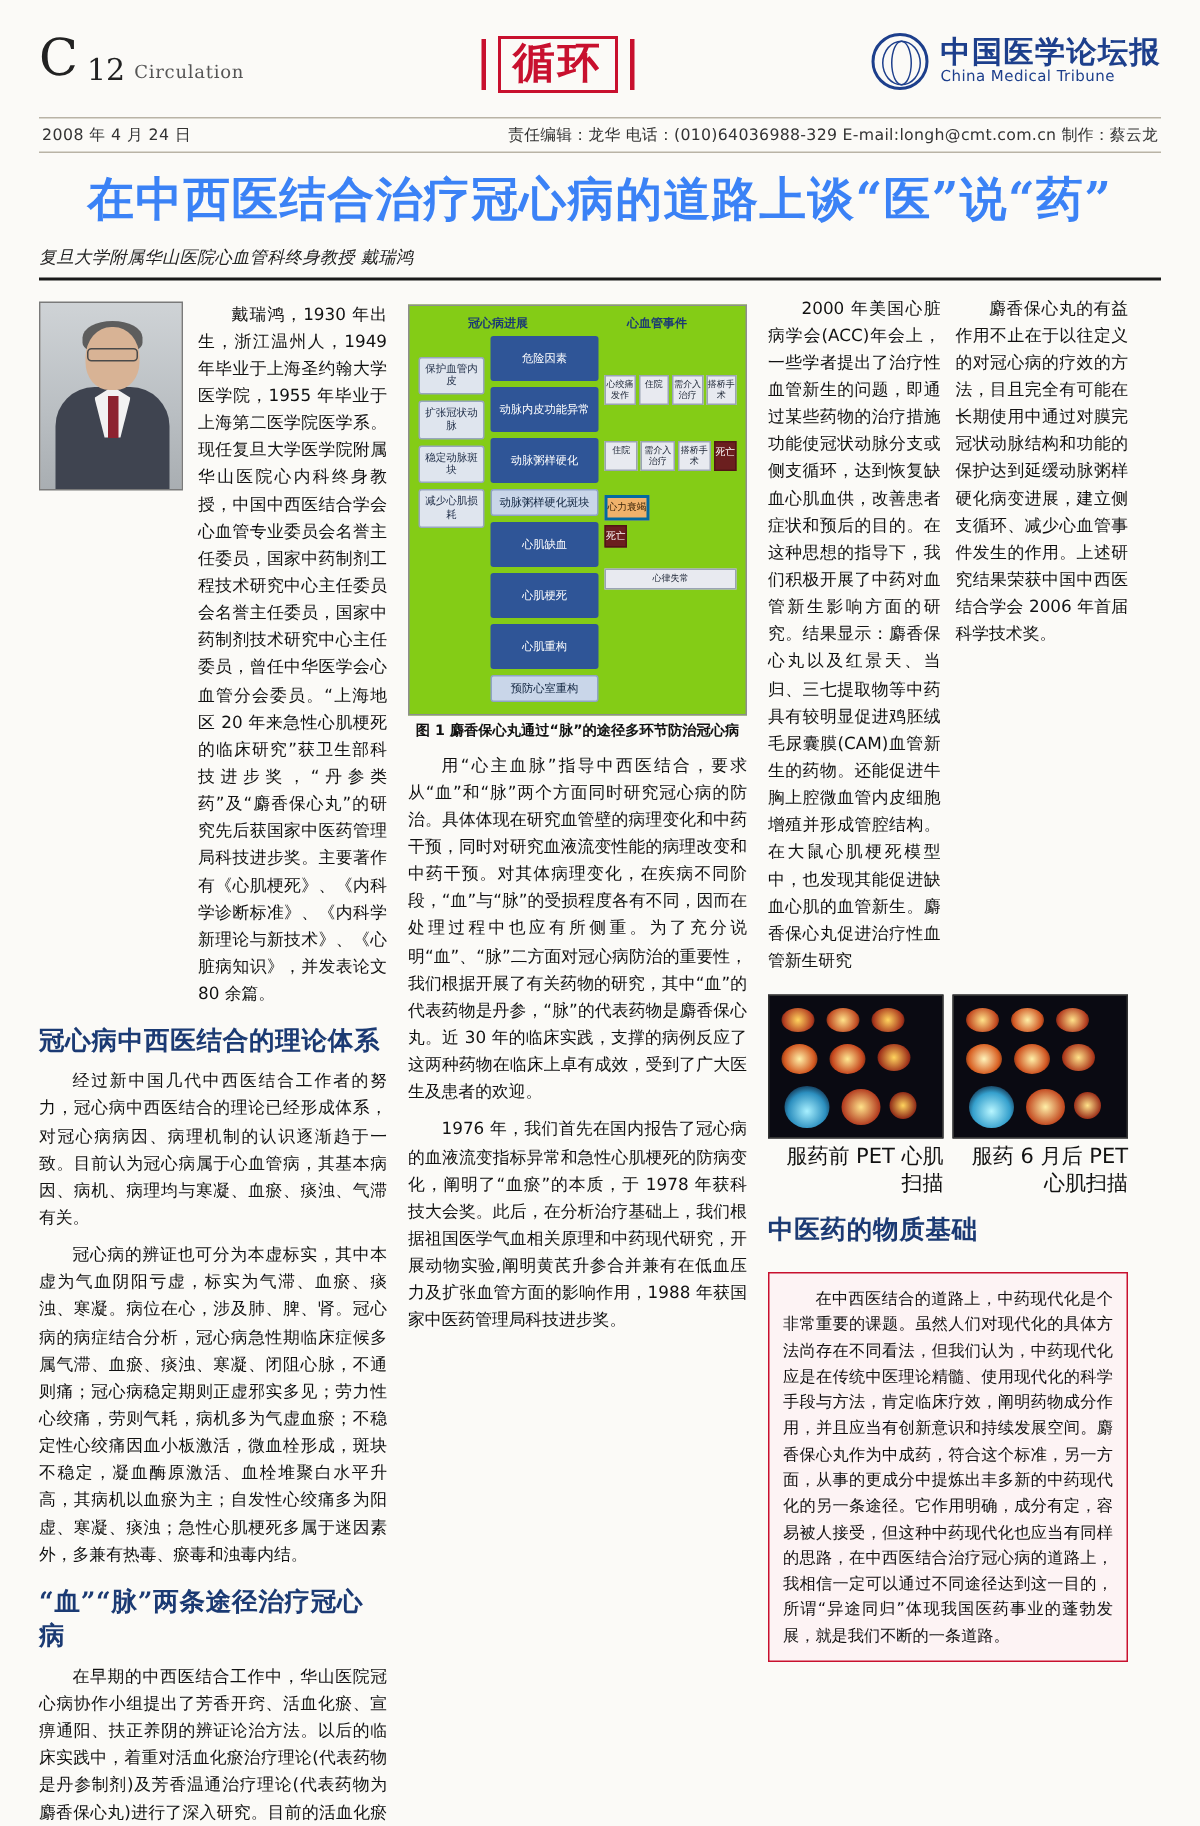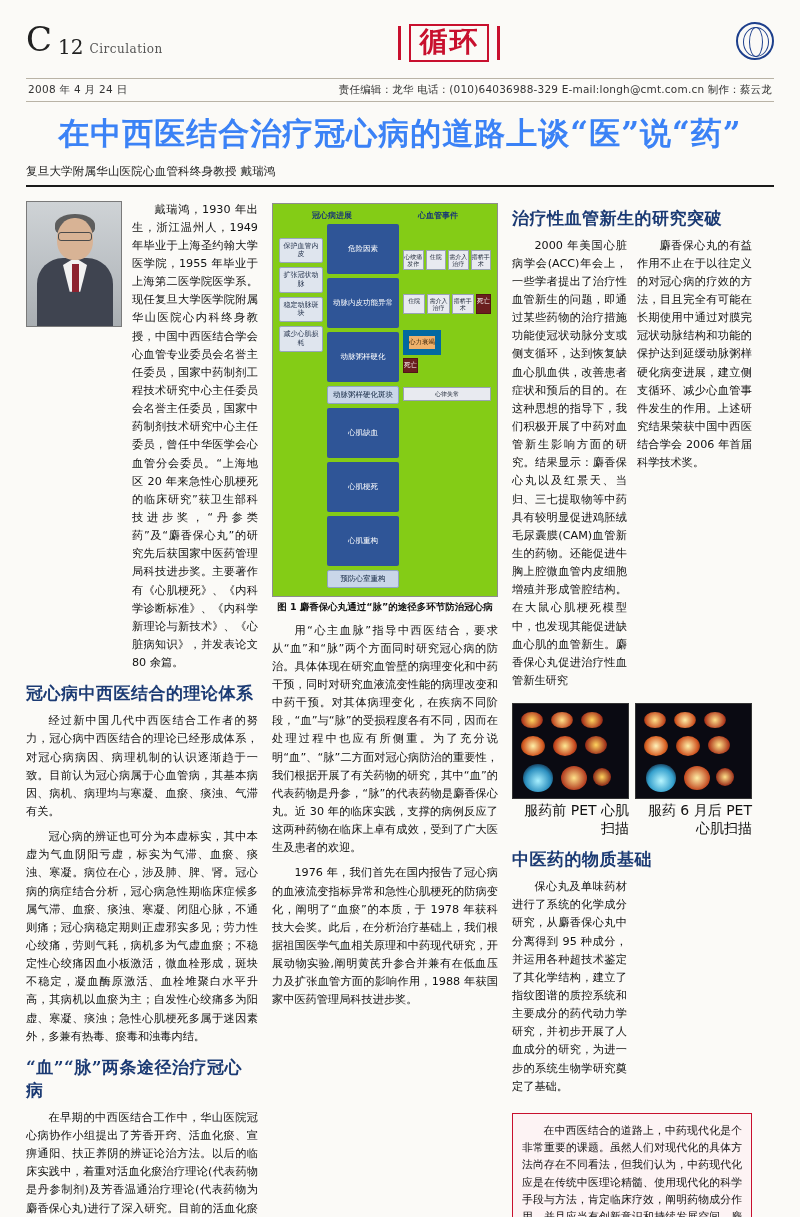--- a/index.html
+++ b/index.html
@@ -75,21 +75,21 @@
     margin-top: 14px;
     font-family: "DejaVu Serif","Liberation Serif",serif;
     font-weight: 700;
     font-size: 31px;
     letter-spacing: 1px;
     color:#3b82f6;
     text-align: center;
     line-height: 1.15;
   }
   .byline {
-    margin-top: 12px; font-size: 11.5px; color:#222; letter-spacing:.2px;
+    margin-top: 12px; font-size: 11.5px; color:#222; letter-spacing:.2px;font-style:italic;
   }
   .rule-thick { border-bottom: 2px solid #1a1a1a; margin-top: 6px; }
 
   
   .cols {
     margin-top: 10px;
     display: grid;
     grid-template-columns: 232px 226px 240px;
     gap: 14px;
   }
@@ -151,37 +151,37 @@
   .fig1 .fhead span { font-weight:700; }
   .fl { display:flex; gap:4px; }
   .fl-left { width: 44px; flex:0 0 auto; display:flex; flex-direction:column; gap:4px; padding-top:14px; }
   .tagbox {
     background:#dfe5ee; border:1px solid #97a6bd; font-size:7px; color:#22304a;
     text-align:center; padding:3px 1px; line-height:1.25; border-radius:2px;
   }
   .fl-mid { flex: 1 1 auto; display:flex; flex-direction:column; gap:4px; }
   .nodeblue {
     background:#2f5597; color:#fff; font-size:7.5px; text-align:center;
-    padding:20px 2px; border-radius:2px;
+    padding:10px 2px; border-radius:2px;
   }
   .nodelt {
     background:#c9d6e9; color:#10243f; font-size:7.5px; text-align:center;
     padding:3px 2px; border-radius:2px; border:1px solid #8fa4c4;
   }
   .fl-right { width: 88px; flex:0 0 auto; display:flex; flex-direction:column; gap:3px; padding-top:26px; }
   .rowsmall { display:flex; gap:2px; }
   .minibox {
     flex:1 1 0; background:#e8eaf0; border:1px solid #9aa3b4;
     font-size:6px; text-align:center; padding:2px 0; color:#1a2333; line-height:1.2;
   }
   .deadbox {
     background:#6b1f1f; color:#fff; border:1px solid #521616;
     font-size:6.5px; text-align:center; padding:2px 0;
   }
-  .arrowbox { background:#f0b26b; border:6px solid #0369a1; font-size:6.5px; text-align:center; padding:2px 0; color:#3a2408;}
+  .arrowbox { background:#f0b26b; border:2px solid #0369a1; font-size:6.5px; text-align:center; padding:2px 0; color:#3a2408;}
   .figcap {
     font-size: 9.5px; color:#111; text-align:center; font-weight:700; margin: 4px 0 8px 0;
   }
 
   
   .fig2wrap { margin-top: 6px; }
   .scans { display:flex; gap:6px; }
   .scan {
     flex:1 1 0; height: 96px; background:#0a0a12; border:1px solid #333;
     position: relative; overflow:hidden;
@@ -211,20 +211,24 @@
       <span class="mh-num">12</span>
       <span class="mh-circ">Circulation</span>
     </div>
     <div class="mh-center">
       <span class="bar"></span>
       <span class="mh-cn">循环</span>
       <span class="bar"></span>
     </div>
     <div class="mh-right">
       <span class="logo-circle"></span>
+      <span class="mh-r-text">
+        <div class="mh-r-cn">中国医学论坛报</div>
+        <div class="mh-r-en">China Medical Tribune</div>
+      </span>
     </div>
   </div>
 
   <div class="inforule"></div>
   <div class="infobar">
     <div class="date">2008 年 4 月 24 日</div>
     <div class="credits">责任编辑：龙华   电话：(010)64036988-329   E-mail:longh@cmt.com.cn   制作：蔡云龙</div>
   </div>
 
   <div class="headline">在中西医结合治疗冠心病的道路上谈“医”说“药”</div>
@@ -308,21 +312,20 @@
           </div>
         </div>
       </div>
       <div class="figcap">图 1 麝香保心丸通过“脉”的途径多环节防治冠心病</div>
 
       <p class="body">用“心主血脉”指导中西医结合，要求从“血”和“脉”两个方面同时研究冠心病的防治。具体体现在研究血管壁的病理变化和中药干预，同时对研究血液流变性能的病理改变和中药干预。对其体病理变化，在疾病不同阶段，“血”与“脉”的受损程度各有不同，因而在处理过程中也应有所侧重。为了充分说明“血”、“脉”二方面对冠心病防治的重要性，我们根据开展了有关药物的研究，其中“血”的代表药物是丹参，“脉”的代表药物是麝香保心丸。近 30 年的临床实践，支撑的病例反应了这两种药物在临床上卓有成效，受到了广大医生及患者的欢迎。</p>
       <p class="body">1976 年，我们首先在国内报告了冠心病的血液流变指标异常和急性心肌梗死的防病变化，阐明了“血瘀”的本质，于 1978 年获科技大会奖。此后，在分析治疗基础上，我们根据祖国医学气血相关原理和中药现代研究，开展动物实验,阐明黄芪升参合并兼有在低血压力及扩张血管方面的影响作用，1988 年获国家中医药管理局科技进步奖。</p>
     </div>
 
     <div class="col">
-      <div class="coltitle">治疗性血管新生的研究突破</div>
 
       <div style="display:grid; grid-template-columns:1fr 1fr; gap:10px;">
         <div>
           <p class="body">2000 年美国心脏病学会(ACC)年会上，一些学者提出了治疗性血管新生的问题，即通过某些药物的治疗措施功能使冠状动脉分支或侧支循环，达到恢复缺血心肌血供，改善患者症状和预后的目的。在这种思想的指导下，我们积极开展了中药对血管新生影响方面的研究。结果显示：麝香保心丸以及红景天、当归、三七提取物等中药具有较明显促进鸡胚绒毛尿囊膜(CAM)血管新生的药物。还能促进牛胸上腔微血管内皮细胞增殖并形成管腔结构。在大鼠心肌梗死模型中，也发现其能促进缺血心肌的血管新生。麝香保心丸促进治疗性血管新生研究</p>
         </div>
         <div>
           <p class="body">麝香保心丸的有益作用不止在于以往定义的对冠心病的疗效的方法，目且完全有可能在长期使用中通过对膜完冠状动脉结构和功能的保护达到延缓动脉粥样硬化病变进展，建立侧支循环、减少心血管事件发生的作用。上述研究结果荣获中国中西医结合学会 2006 年首届科学技术奖。</p>
         </div>
       </div>
 
@@ -352,21 +355,20 @@
           </div>
         </div>
         <div class="scanlabels">
           <div>服药前 PET 心肌扫描</div>
           <div>服药 6 月后 PET 心肌扫描</div>
         </div>
       </div>
 
       <div class="coltitle">中医药的物质基础</div>
       <div style="display:grid; grid-template-columns:1fr 1fr; gap:10px;">
-        <p class="body">保心丸及单味药材进行了系统的化学成分研究，从麝香保心丸中分离得到 95 种成分，并运用各种超技术鉴定了其化学结构，建立了指纹图谱的质控系统和主要成分的药代动力学研究，并初步开展了人血成分的研究，为进一步的系统生物学研究奠定了基础。</p>
       </div>
 
       <div class="sumbox">
         <p>在中西医结合的道路上，中药现代化是个非常重要的课题。虽然人们对现代化的具体方法尚存在不同看法，但我们认为，中药现代化应是在传统中医理论精髓、使用现代化的科学手段与方法，肯定临床疗效，阐明药物成分作用，并且应当有创新意识和持续发展空间。麝香保心丸作为中成药，符合这个标准，另一方面，从事的更成分中提炼出丰多新的中药现代化的另一条途径。它作用明确，成分有定，容易被人接受，但这种中药现代化也应当有同样的思路，在中西医结合治疗冠心病的道路上，我相信一定可以通过不同途径达到这一目的，所谓“异途同归”体现我国医药事业的蓬勃发展，就是我们不断的一条道路。</p>
       </div>
     </div>
 
   </div>
 </div>
 

